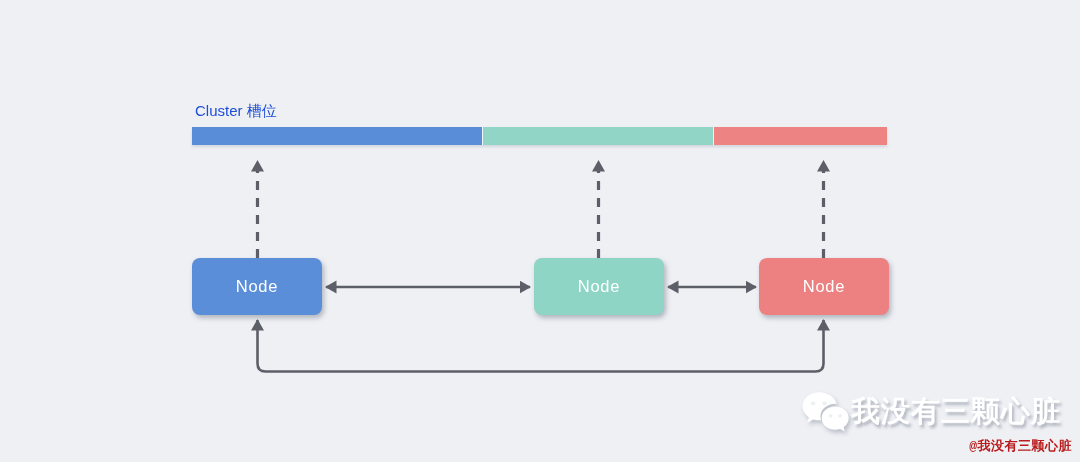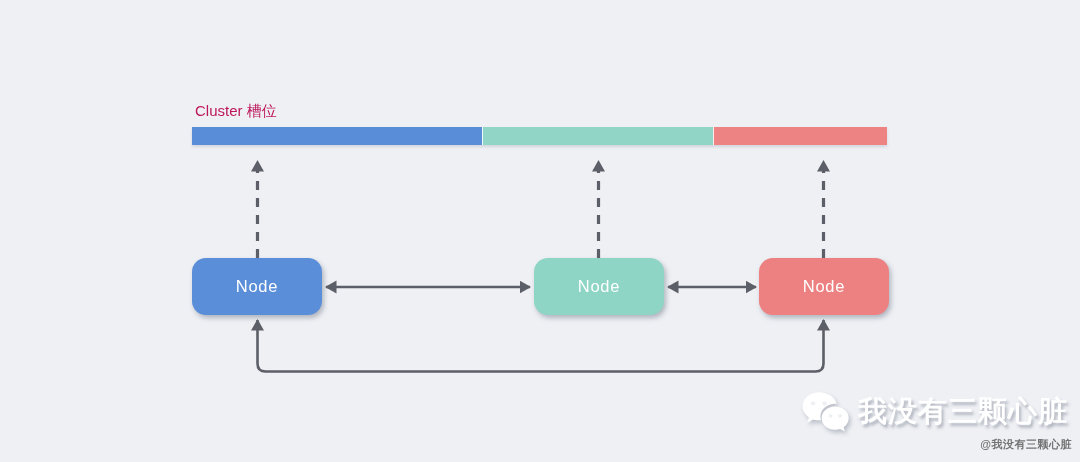--- a/index.html
+++ b/index.html
@@ -22,76 +22,76 @@
     font-size: 19px;
     font-weight: 600;
     letter-spacing: 0.5px;
     color: #5d6069;
   }
   .bar-label {
     position: absolute;
     left: 195px; top: 102px;
     font-size: 15px;
     font-weight: 500;
-    color: #be185d;
+    color: #1d4ed8;
   }
   .slot-bar {
     position: absolute;
     left: 192px; top: 127px;
     width: 695px; height: 18px;
     display: flex;
     border-radius: 1px;
     box-shadow: 0 2px 3px rgba(140,146,160,0.28);
   }
   .slot-seg { height: 100%; }
   .slot-seg + .slot-seg { border-left: 1px solid rgba(255,255,255,0.85); }
   .connector-layer {
     position: absolute;
     left: 0; top: 0;
     pointer-events: none;
   }
   .node {
     position: absolute;
     top: 258px;
     width: 130px; height: 57px;
-    border-radius: 14px;
+    border-radius: 8px;
     display: flex;
     align-items: center;
     justify-content: center;
     color: #ffffff;
     font-size: 16.5px;
     letter-spacing: 0.8px;
     box-shadow: 2px 3px 5px rgba(125,131,146,0.55);
   }
   .node-1 { left: 192px; }
   .node-2 { left: 534px; }
   .node-3 { left: 759px; }
   .watermark {
     position: absolute;
     left: 801px; top: 390px;
     display: flex;
     align-items: center;
-    gap: 7px;
   }
   .wm-name {
     color: #ffffff;
     font-size: 29px;
     font-weight: 700;
     letter-spacing: 1px;
     text-shadow: 2px 3px 3px rgba(125,131,146,0.55);
     white-space: nowrap;
   }
   .wm-icon { filter: drop-shadow(2px 3px 2px rgba(125,131,146,0.45)); }
   .wm-handle {
     position: absolute;
     right: 8px; top: 437px;
-    font-size: 11px;
+    font-size: 13px;
     font-weight: 600;
-    color: #737373;
+    color: #b91c1c;
     letter-spacing: 0.5px;
+    font-family: Liberation Mono, monospace;
   }
 </style>
 </head>
 <body>
 
 <div class="canvas">
 
 
   <div class="bar-label">Cluster 槽位</div>
 

